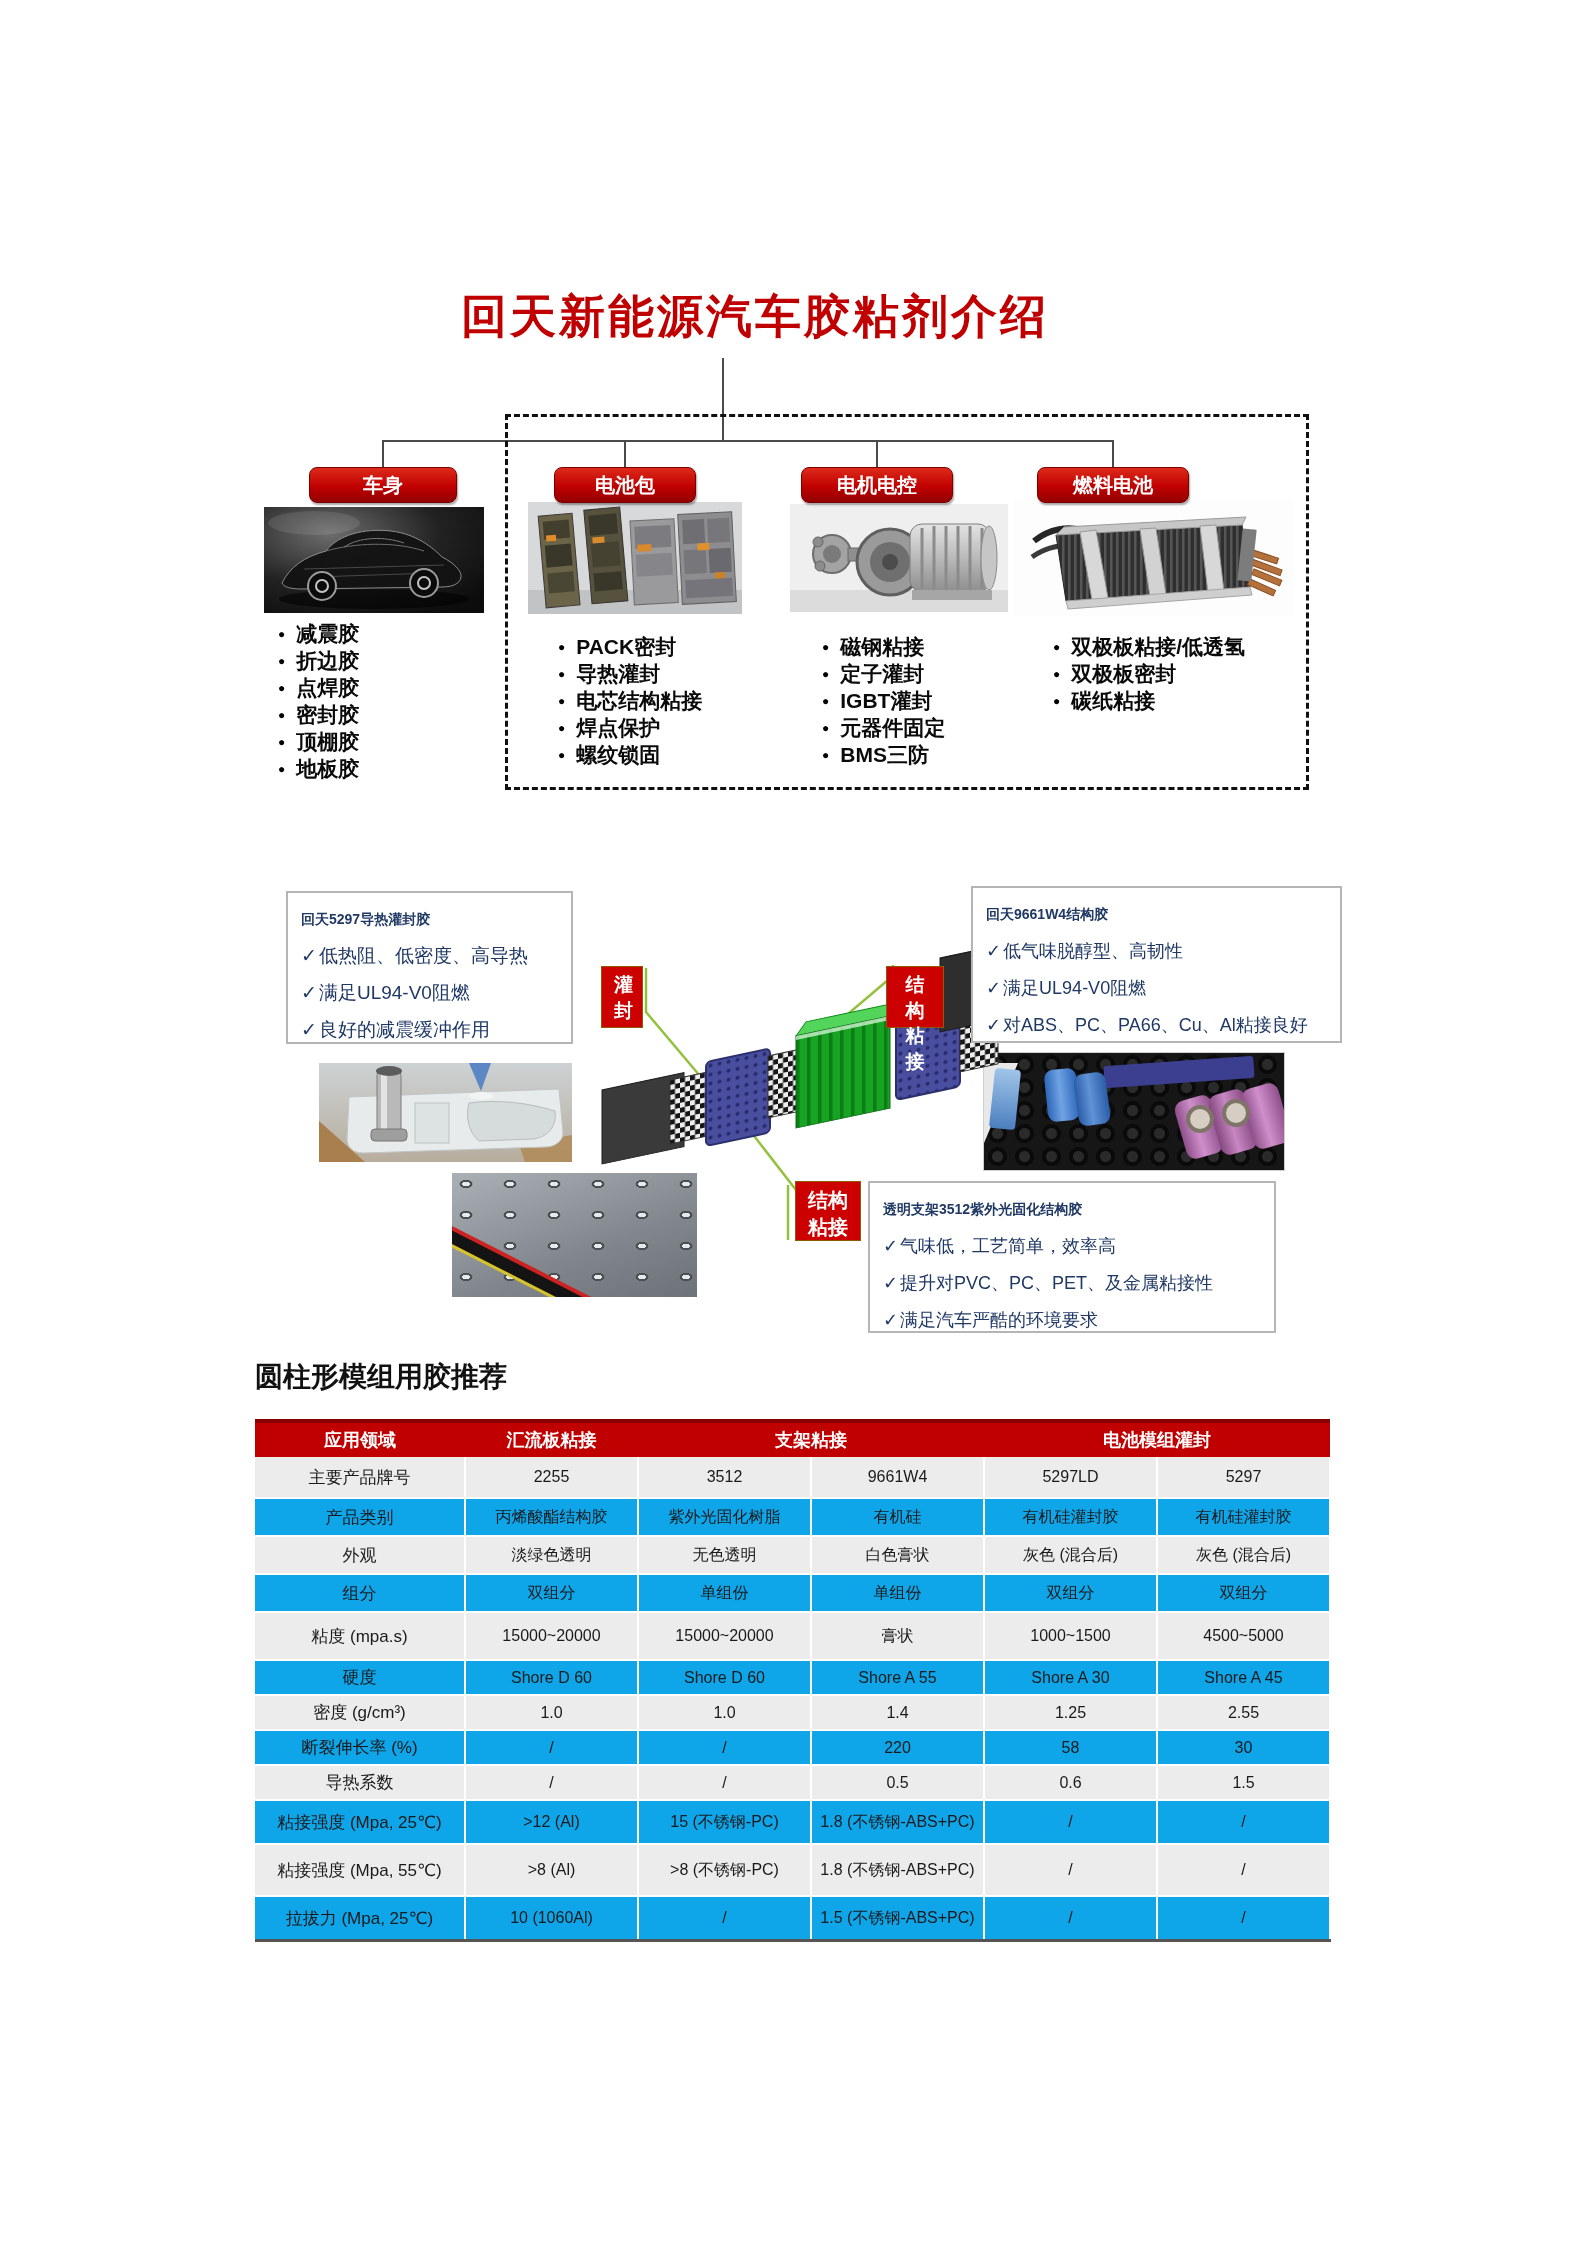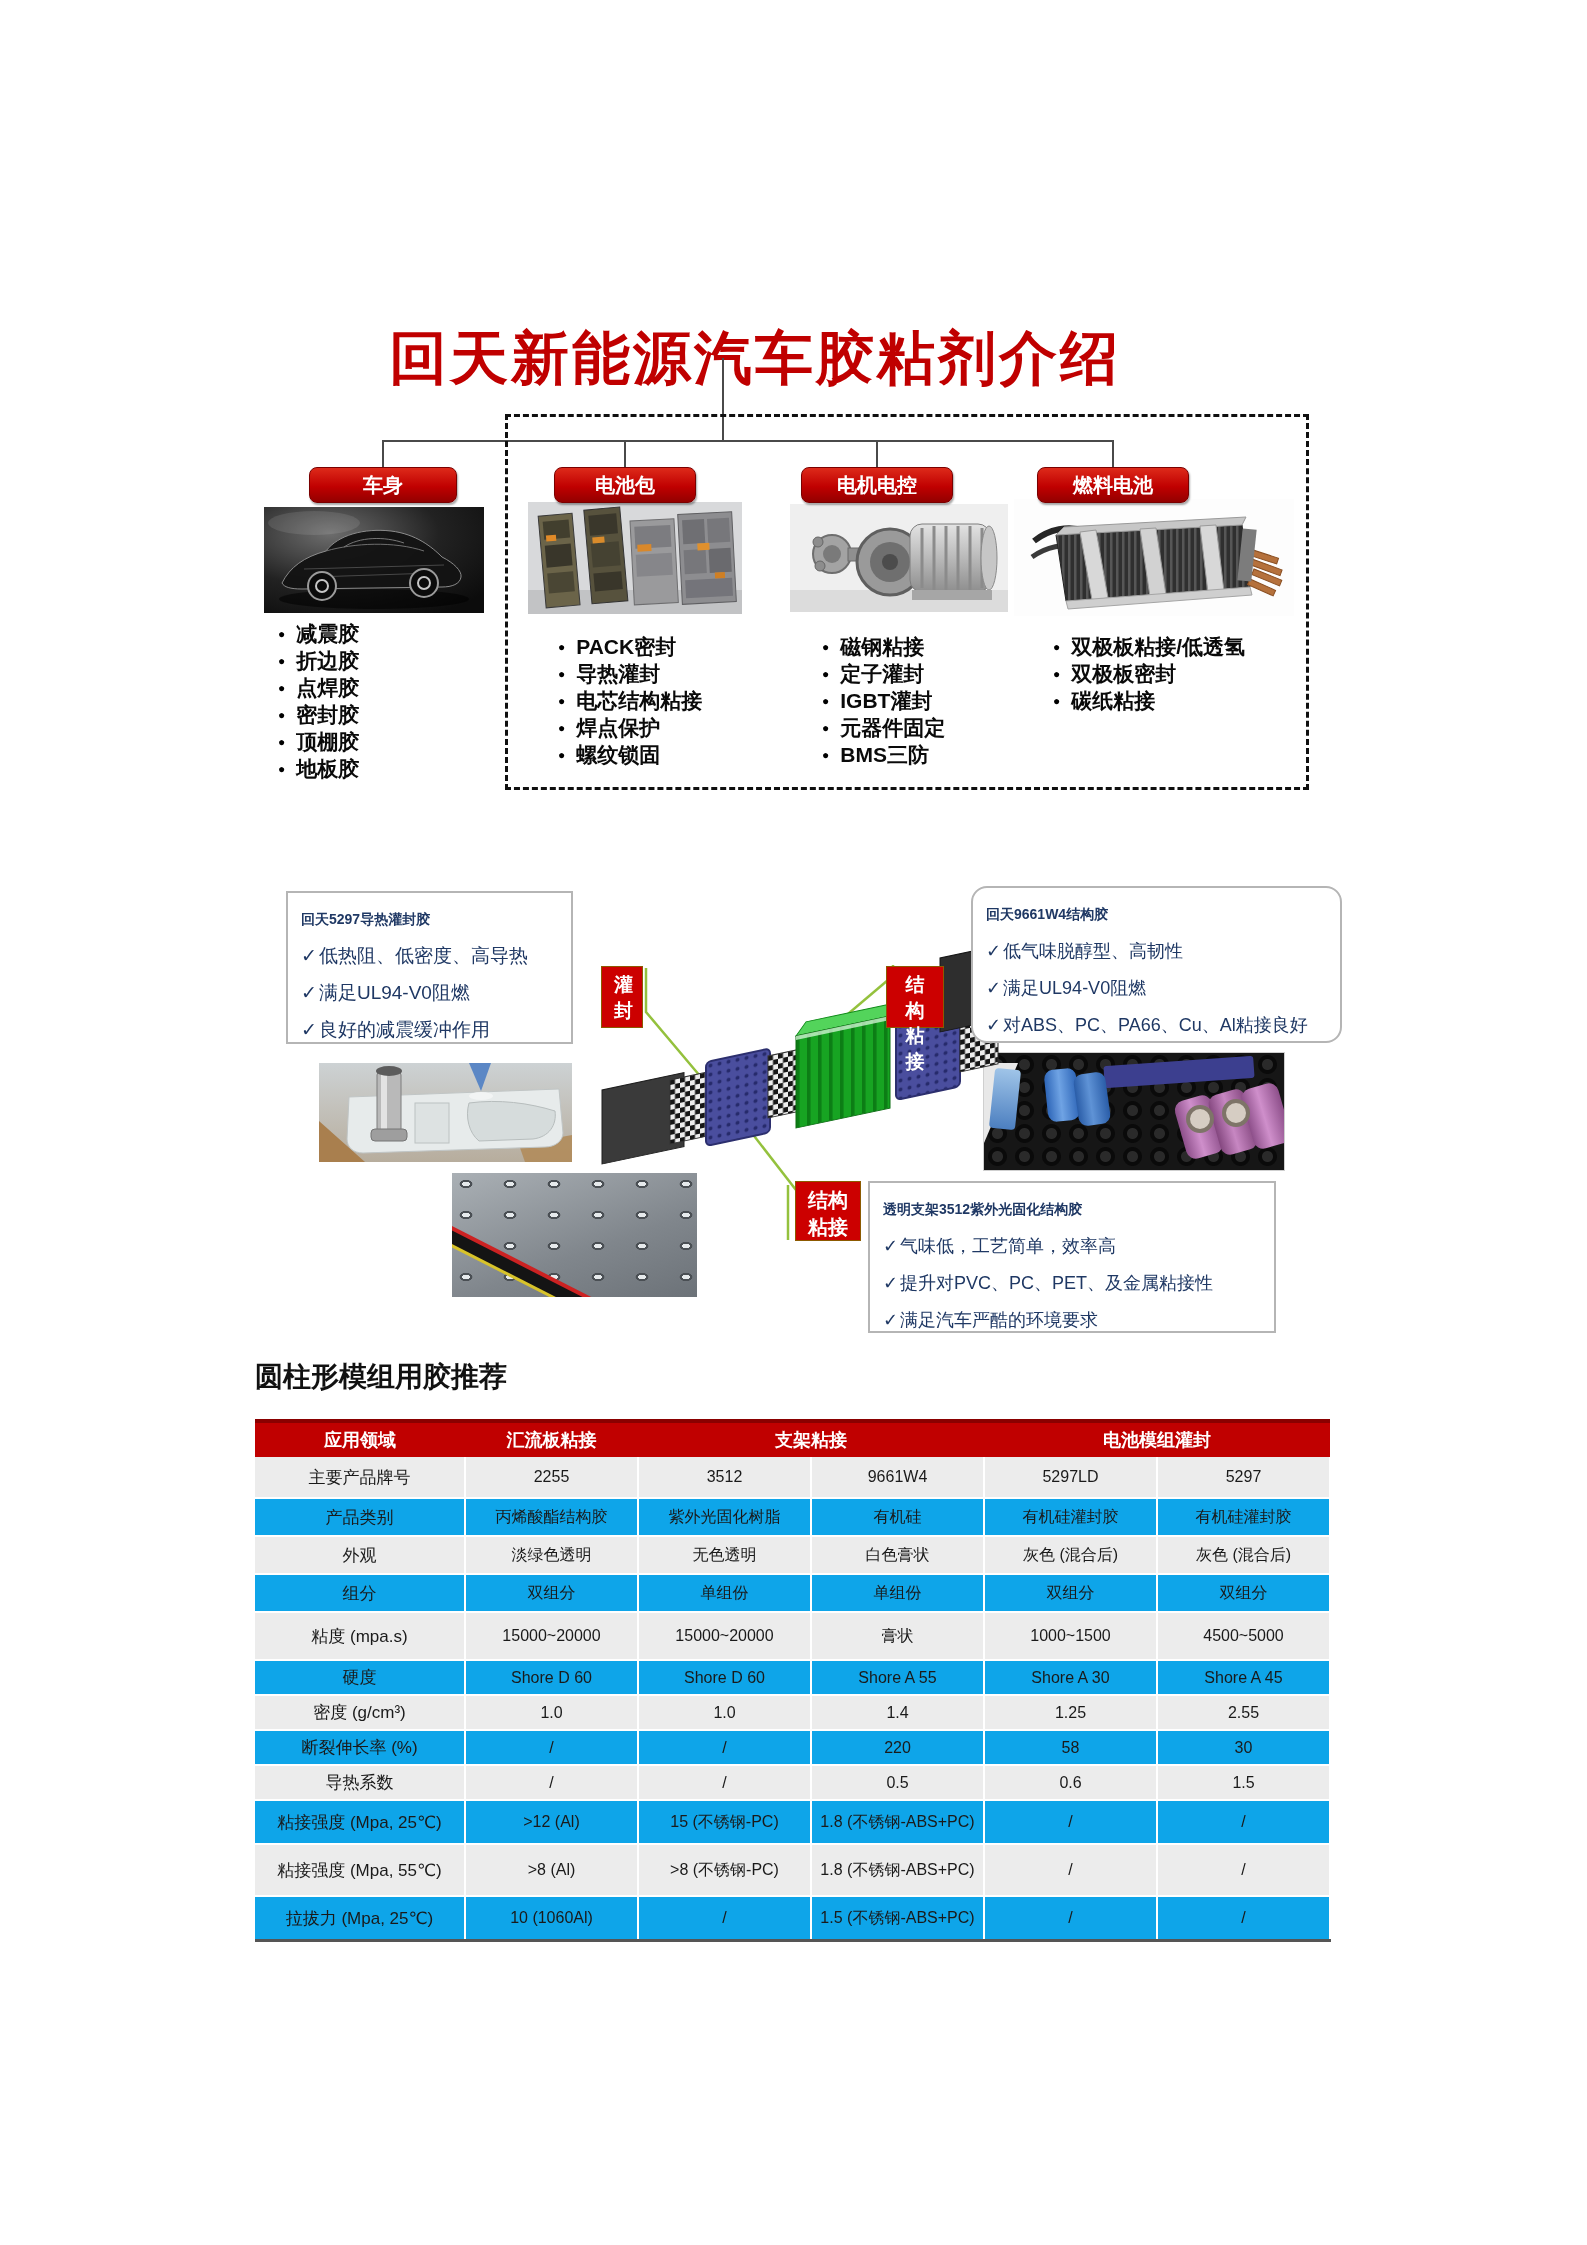--- a/index.html
+++ b/index.html
@@ -1,21 +1,21 @@
 <!DOCTYPE html>
 <html><head>
 <meta charset="utf-8">
 <style>
   html,body{margin:0;padding:0;background:#fff;}
   .page{position:relative;width:1587px;height:2245px;background:#fff;overflow:hidden;
         font-family:"Liberation Sans","DejaVu Sans",sans-serif;color:#111;}
 
   
   .doc-title{position:absolute;left:330px;top:286px;width:850px;text-align:center;
-             font-size:58px;font-weight:bold;color:#C00000;letter-spacing:3px;margin-top:34px;}
+             font-size:46px;font-weight:bold;color:#C00000;letter-spacing:3px;}
 
   
   .cline{position:absolute;background:#4a4a4a;}
   .dashed-box{position:absolute;left:505px;top:414px;width:798px;height:370px;
               border:3px dashed #101010;}
 
   
   .cat-box{position:absolute;height:34px;border-radius:8px;border:1px solid #7a0000;
            background:linear-gradient(180deg,#dd2a1a 0%,#c00000 55%,#930000 100%);
            color:#fff;font-size:20px;font-weight:bold;text-align:center;line-height:34px;
@@ -298,21 +298,21 @@
     <div class="pt">
         <span class="chk">✓</span>
         <span>满足UL94-V0阻燃</span>
       </div>
     <div class="pt">
         <span class="chk">✓</span>
         <span>良好的减震缓冲作用</span>
       </div>
   </div>
 
-  <div class="callout c2" style="left:971px;top:886px;width:371px;height:157px;border-radius:16px;">
+  <div class="callout c2" style="left:971px;top:886px;width:371px;height:157px;">
     <div class="ct">回天9661W4结构胶</div>
     <div class="pt">
         <span class="chk">✓</span>
         <span>低气味脱醇型、高韧性</span>
       </div>
     <div class="pt">
         <span class="chk">✓</span>
         <span>满足UL94-V0阻燃</span>
       </div>
     <div class="pt">

